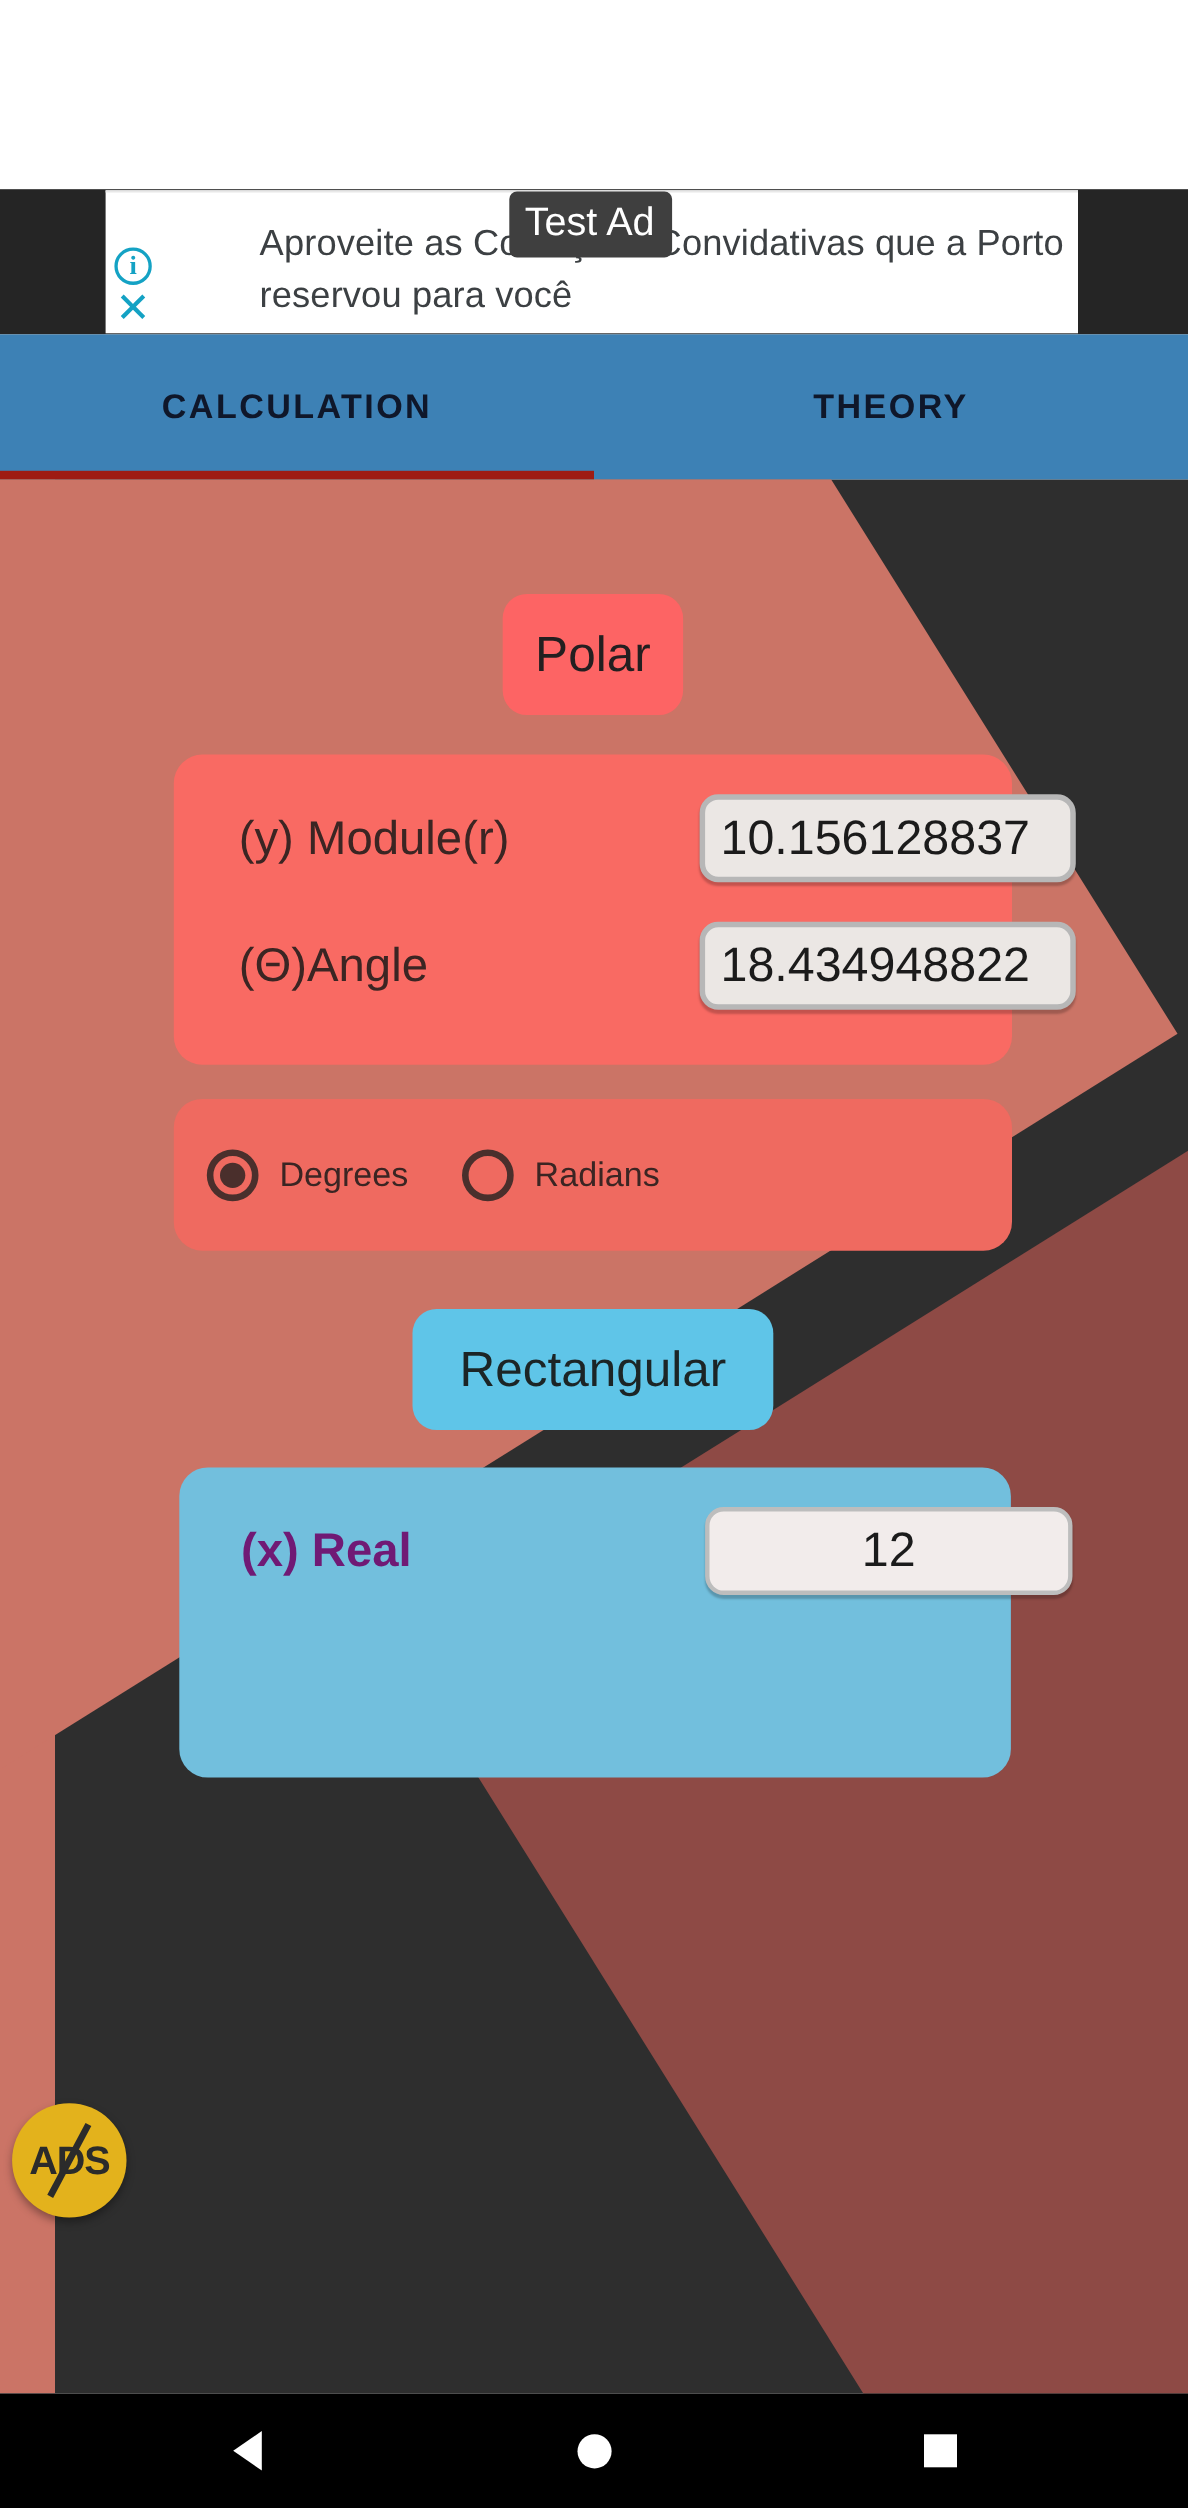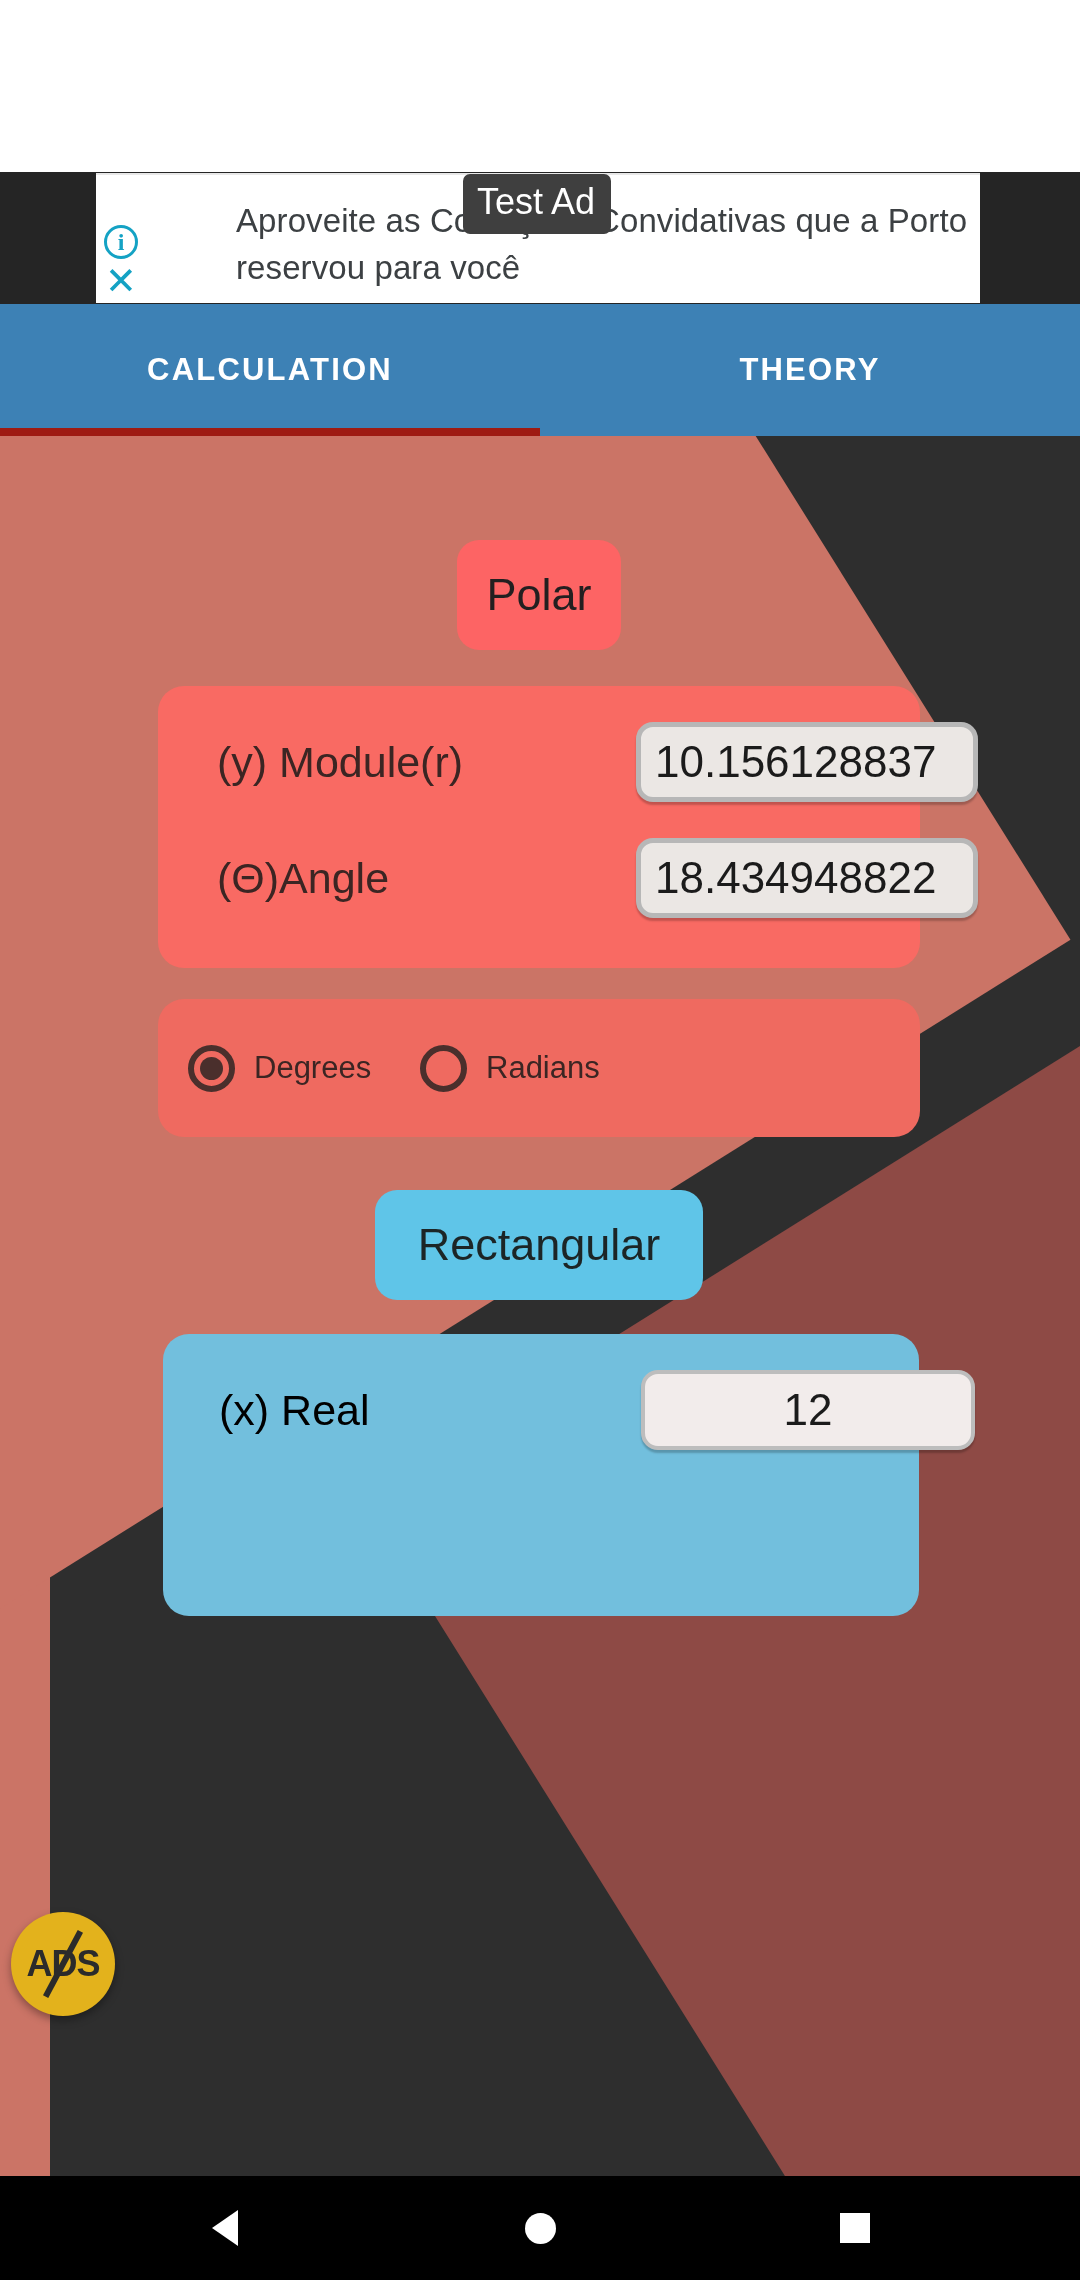--- a/index.html
+++ b/index.html
@@ -62,21 +62,21 @@
 
   
   .tabbar {
     position:absolute; left:0; top:304px; width:1080px; height:132px;
     background:#3d81b5;
   }
   .tab {
     position:absolute; top:0; height:132px; width:540px;
     display:flex; align-items:center; justify-content:center;
     font-size:31px; font-weight:bold; letter-spacing:2.2px;
-    color:#ffffff;
+    color:#0f172a;
   }
   .tab.t0 { left:0; }
   .tab.t1 { left:540px; }
   .tab-indicator {
     position:absolute; left:0; top:428px; width:540px; height:8px;
     background:#9e1b13;
   }
 
   
   .body-area {
@@ -145,21 +145,21 @@
     display:flex; align-items:center;
   }
   .row.r0 { top:26px; }
   .row.r1 { top:142px; }
 
   .field-label {
     position:absolute; font-size:43px; color:#3b2523;
     white-space:nowrap;
   }
   .card-polar .field-label { left:59px; }
-  .card-rect  .field-label { left:56px; color:#000000; }
+  .card-rect  .field-label { left:56px; color:#701a75;font-weight:bold; }
 
   .field-box {
     position:absolute;
     height:80px;
     border-radius:17px;
     display:flex; align-items:center;
     font-size:44px;
     box-shadow: 0 3px 2px rgba(0,0,0,.22);
     overflow:hidden;
   }

